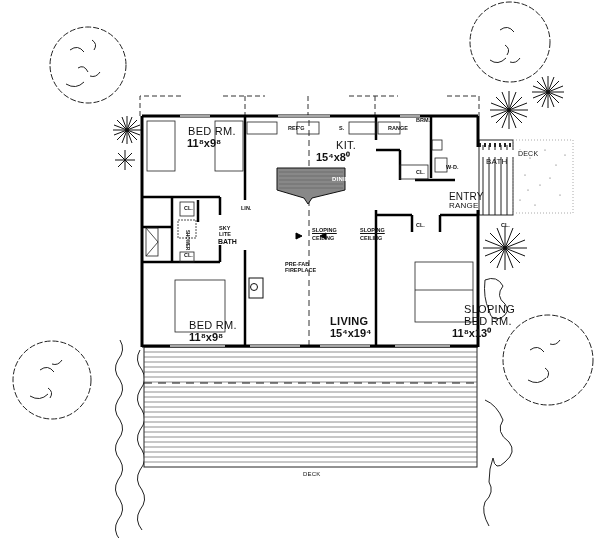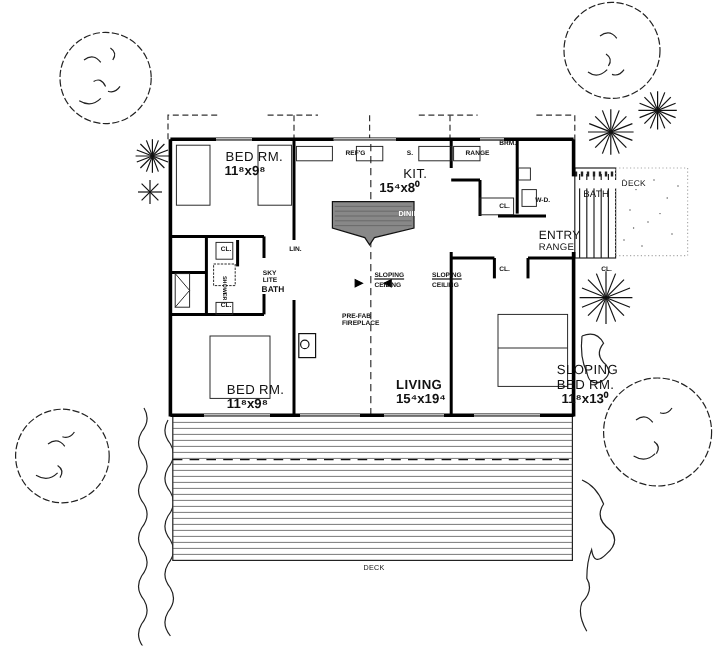--- a/index.html
+++ b/index.html
@@ -249,21 +249,21 @@
 <div class="lbl room" style="left:300px;top:140px;text-align:right;">KIT.</div>
 <div class="lbl dim" style="left:280px;top:152px;">15⁴x8⁰</div>
 
 <div class="lbl small" style="left:296px;top:176px;color:#fff;">DINING</div>
 
 <div class="lbl room" style="left:294px;top:316px;font-weight:bold;">LIVING</div>
 <div class="lbl dim" style="left:294px;top:328px;">15⁴x19⁴</div>
 
 <div class="lbl room" style="left:428px;top:304px;">SLOPING</div>
 <div class="lbl room" style="left:428px;top:316px;">BED RM.</div>
-<div class="lbl dim" style="left:432px;top:328px;">11⁸x13⁰</div>
+<div class="lbl dim" style="left:416px;top:328px;">11⁸x13⁰</div>
 
 <div class="lbl small" style="left:413px;top:192px;font-size:10px;font-weight:normal;">ENTRY</div>
 <div class="lbl small" style="left:413px;top:202px;font-size:8px;font-weight:normal;">RANGE</div>
 
 <div class="lbl small" style="left:450px;top:158px;font-size:8px;font-weight:normal;">BATH</div>
 
 <div class="lbl tiny" style="left:183px;top:226px;">SKY</div>
 <div class="lbl tiny" style="left:183px;top:232px;">LITE</div>
 <div class="lbl tiny" style="left:182px;top:238px;font-size:7px;">BATH</div>
 

